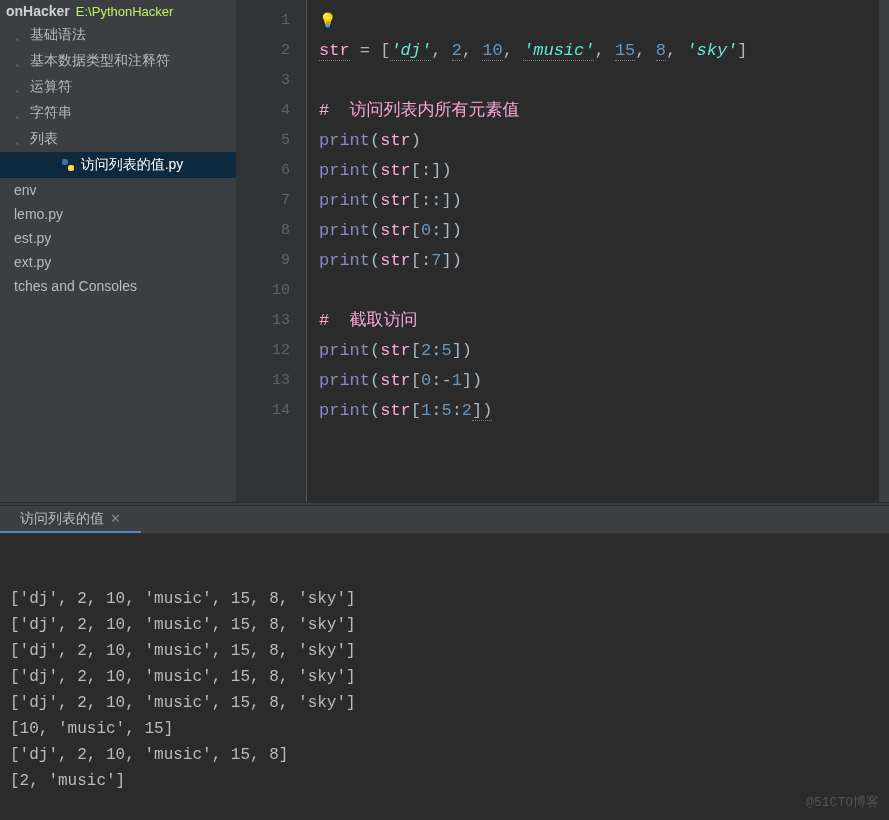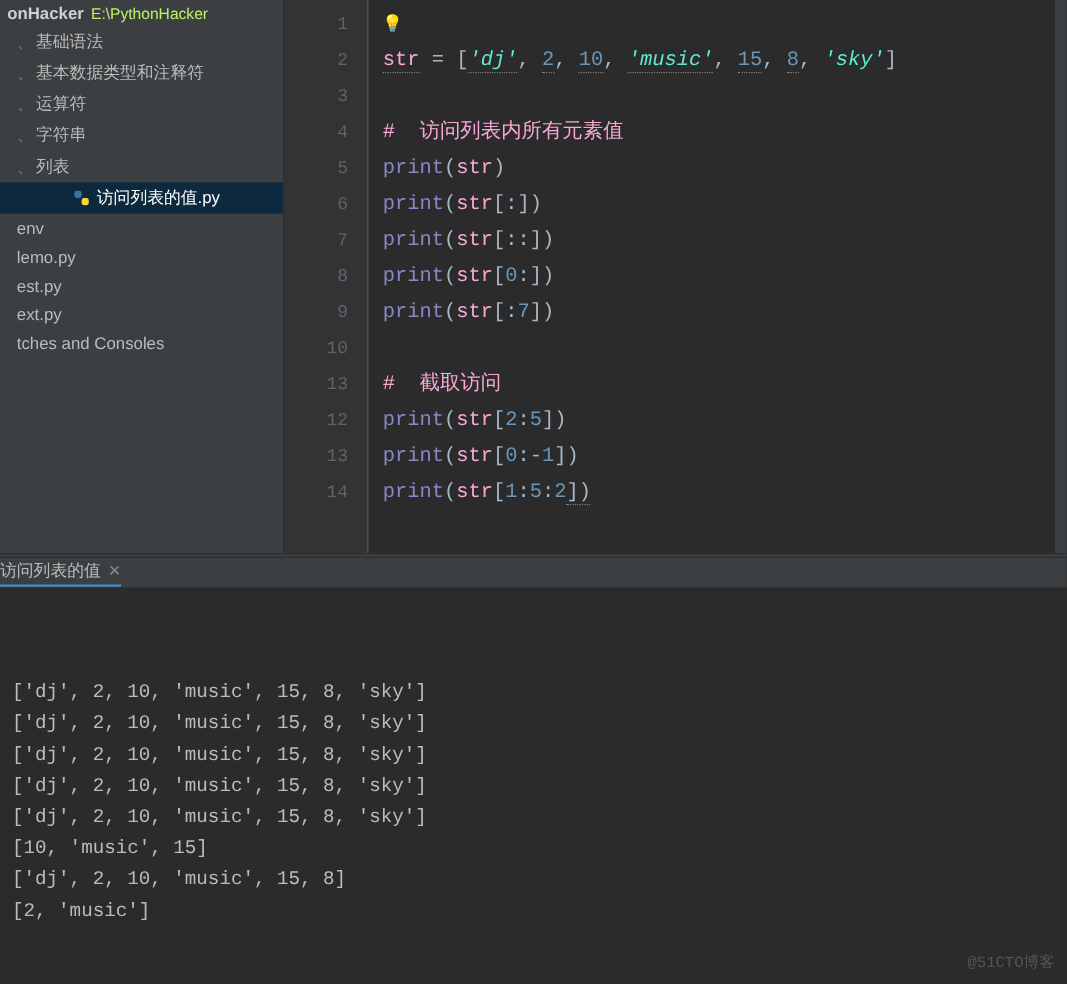--- a/index.html
+++ b/index.html
@@ -99,33 +99,33 @@
   border-bottom: 1px solid #2d2d2d;
 }
 .console-tabs {
   background: #3c3f41;
   display: flex;
   align-items: center;
   height: 28px;
   border-bottom: 1px solid #323232;
 }
 .console-tab {
-  padding: 0 0;
+  padding: 0 20px;
   display: flex;
   align-items: center;
   gap: 6px;
   color: #bbbbbb;
   height: 100%;
   border-bottom: 2px solid #4a88c7;
 }
 .close-x { color: #7f8b91; cursor: pointer; font-size: 13px; }
 .console-output {
   flex: 1;
   background: #2b2b2b;
-  padding: 22px 10px;
+  padding: 0 10px;
   font-family: "Consolas", "Courier New", monospace;
   font-size: 16px;
   line-height: 26px;
   color: #bbbbbb;
   white-space: pre;
   position: relative;
 }
 .watermark {
   position: absolute;
   right: 10px;

